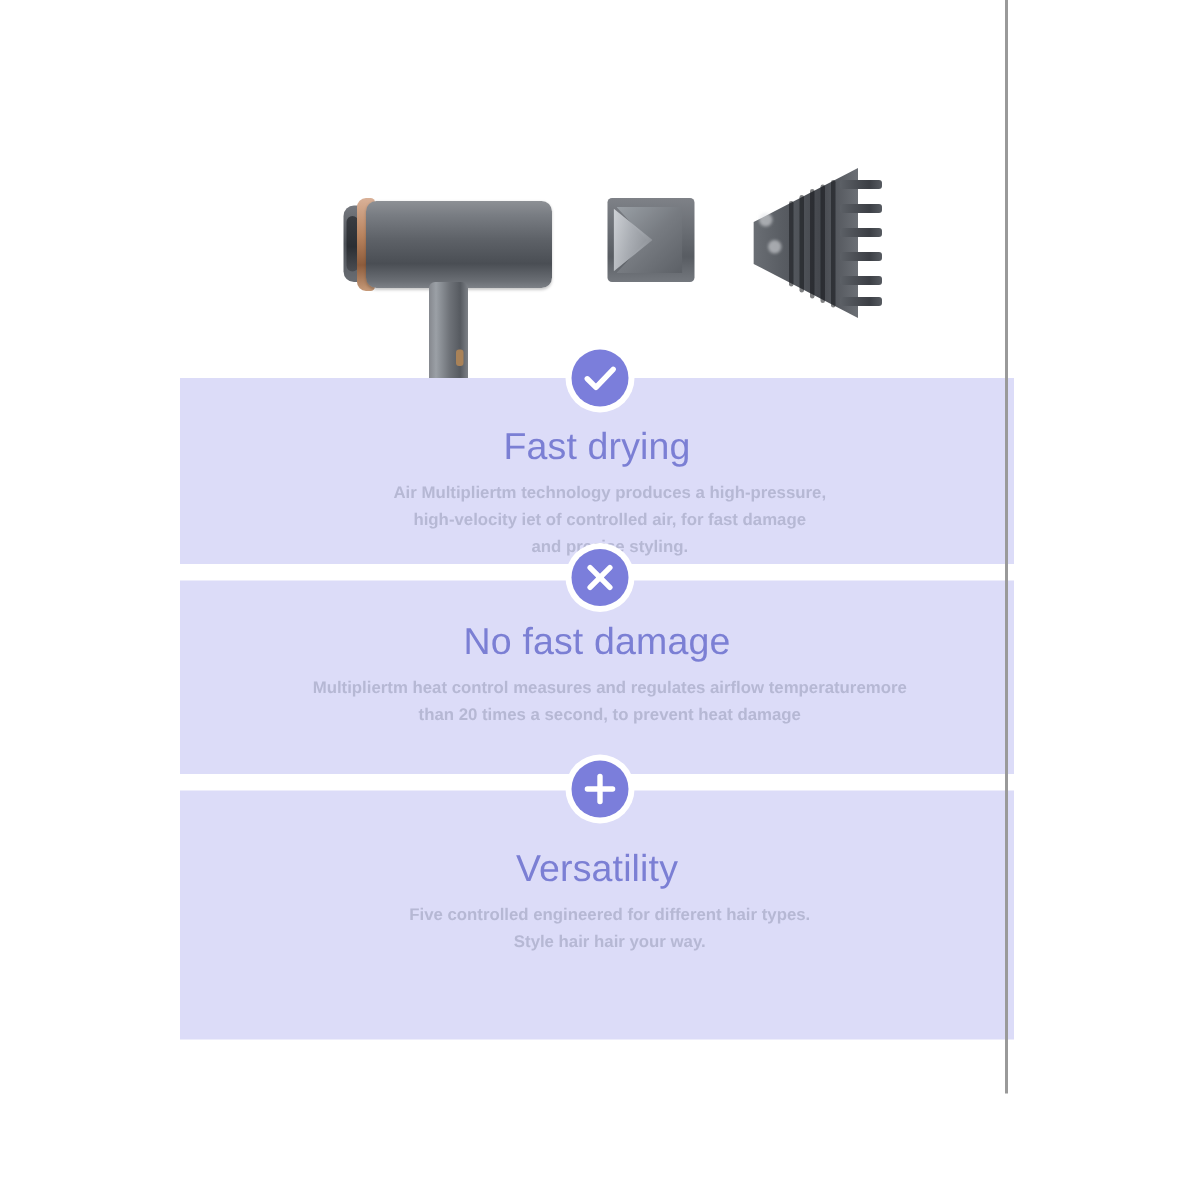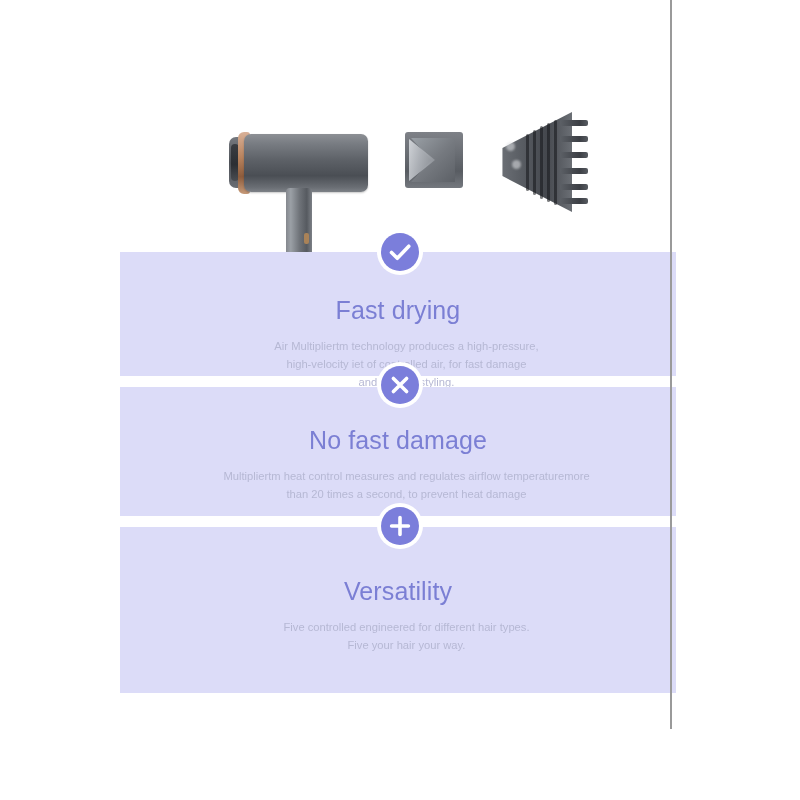--- a/index.html
+++ b/index.html
@@ -199,30 +199,30 @@
     position: absolute;
     left: 0;
     width: 556px;
     text-align: center;
   }
   .feature-title {
     color: #7b7fd4;
     font-size: 25px;
     font-weight: normal;
     letter-spacing: .1px;
-    margin: 12px;
+    margin: 0;
     line-height: 1.15;
     white-space: nowrap;
   }
   .feature-desc {
     color: #b6b8d4;
     font-size: 11.2px;
     line-height: 1.62;
     margin: 7px 0 0 0;
-    font-weight: normal;
+    font-weight: bold;
     padding-left: 17px;
   }
 
   
   .badge {
     position: absolute;
     width: 38px;
     height: 38px;
     border-radius: 50%;
     background: #7b7edb;
@@ -309,21 +309,21 @@
     <svg viewBox="0 0 38 38" aria-hidden="true">
       <path d="M12.4 12.4 L25.6 25.6 M25.6 12.4 L12.4 25.6" fill="none" stroke="#ffffff" stroke-width="3.6" stroke-linecap="round"></path>
     </svg>
   </div>
 
   <div class="panel" style="top:527px; height:166px;">
     <div class="panel-inner" style="top:38px;">
       <p class="feature-title">Versatility</p>
       <p class="feature-desc">
         <span>Five controlled engineered for different hair types.</span><br>
-        <span>Five your hair your way.</span>
+        <span>Style hair hair your way.</span>
       </p>
     </div>
   </div>
   <div class="badge" style="top:507px;">
     <svg viewBox="0 0 38 38" aria-hidden="true">
       <path d="M19 10.6 L19 27.4 M10.6 19 L27.4 19" fill="none" stroke="#ffffff" stroke-width="3.6" stroke-linecap="round"></path>
     </svg>
   </div>
 
 </div>

